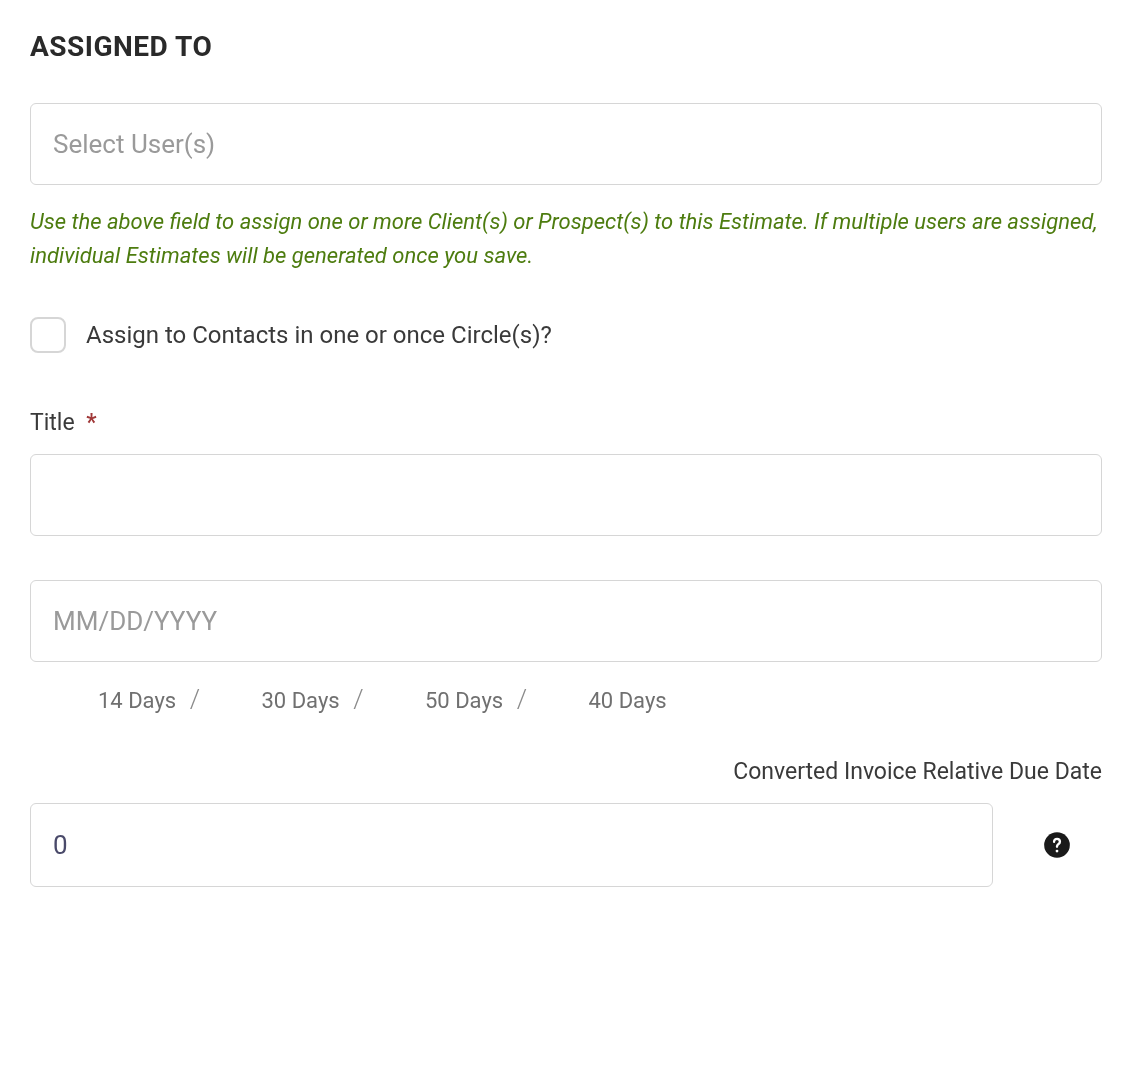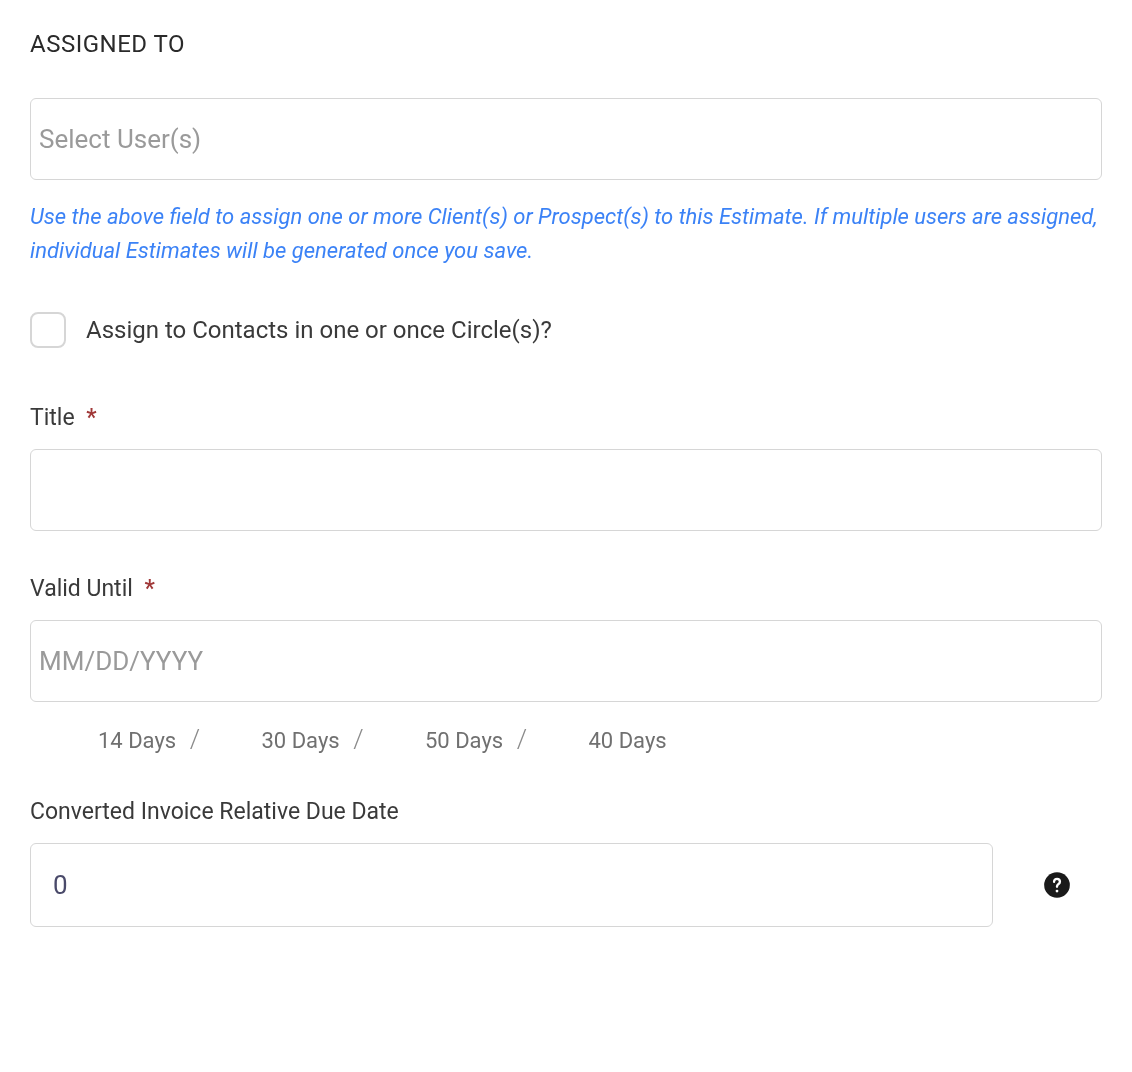--- a/index.html
+++ b/index.html
@@ -8,22 +8,22 @@
       padding: 0;
     }
     body {
       font-family: -apple-system, BlinkMacSystemFont, "Segoe UI", Roboto, Helvetica, Arial, sans-serif;
       background: #ffffff;
       padding: 30px;
       color: #3a3a3a;
       width: 1132px;
     }
     .section-heading {
-      font-size: 24px;
-      font-weight: 400;
+      font-size: 28px;
+      font-weight: 700;
       letter-spacing: 0.5px;
       color: #2a2a2a;
       margin-bottom: 40px;
       text-transform: uppercase;
     }
     .field-label {
       font-size: 23px;
       color: #3a3a3a;
       margin-bottom: 18px;
       display: block;
@@ -31,33 +31,33 @@
     .required-asterisk {
       color: #a03838;
       font-weight: 600;
       margin-left: 6px;
     }
     .text-input {
       width: 100%;
       height: 82px;
       border: 1px solid #d6d6d6;
       border-radius: 6px;
-      padding: 0 8px;
+      padding: 0 22px;
       font-size: 26px;
       color: #3a3a3a;
       background: #ffffff;
       font-family: inherit;
     }
     .text-input::placeholder {
       color: #9a9a9a;
     }
     .help-text {
       font-size: 22px;
       font-style: italic;
-      color: #3b82f6;
+      color: #4d7c0f;
       line-height: 1.55;
       margin-top: 20px;
     }
     .checkbox-row {
       display: flex;
       align-items: center;
       margin-top: 36px;
       margin-bottom: 56px;
     }
     .checkbox {
@@ -115,20 +115,21 @@
       height: 28px;
       cursor: pointer;
       flex-shrink: 0;
     }
     .help-icon svg {
       width: 100%;
       height: 100%;
       display: block;
     }
     .due-date-label-block {
+      text-align: right;
     }
   </style>
 </head>
 <body>
 
 <h2 class="section-heading">ASSIGNED TO</h2>
 
 <div class="field-block">
   <input type="text" class="text-input" placeholder="Select User(s)" style="">
   <p class="help-text">Use the above field to assign one or more Client(s) or Prospect(s) to this Estimate. If multiple users are assigned, individual Estimates will be generated once you save.</p>
@@ -141,24 +142,20 @@
 
 <div class="field-block">
   <label class="field-label">
     <span>Title</span>
     <span class="required-asterisk">*</span>
   </label>
   <input type="text" class="text-input" value="" style="">
 </div>
 
 <div class="field-block">
-  <label class="field-label">
-    <span>Valid Until</span>
-    <span class="required-asterisk">*</span>
-  </label>
   <input type="text" class="text-input" placeholder="MM/DD/YYYY" style="">
   <div class="preset-links">
     <span class="preset-link">14 Days</span>
     <span class="preset-sep">/</span>
     <span class="preset-link">30 Days</span>
     <span class="preset-sep">/</span>
     <span class="preset-link">50 Days</span>
     <span class="preset-sep">/</span>
     <span class="preset-link">40 Days</span>
   </div>

